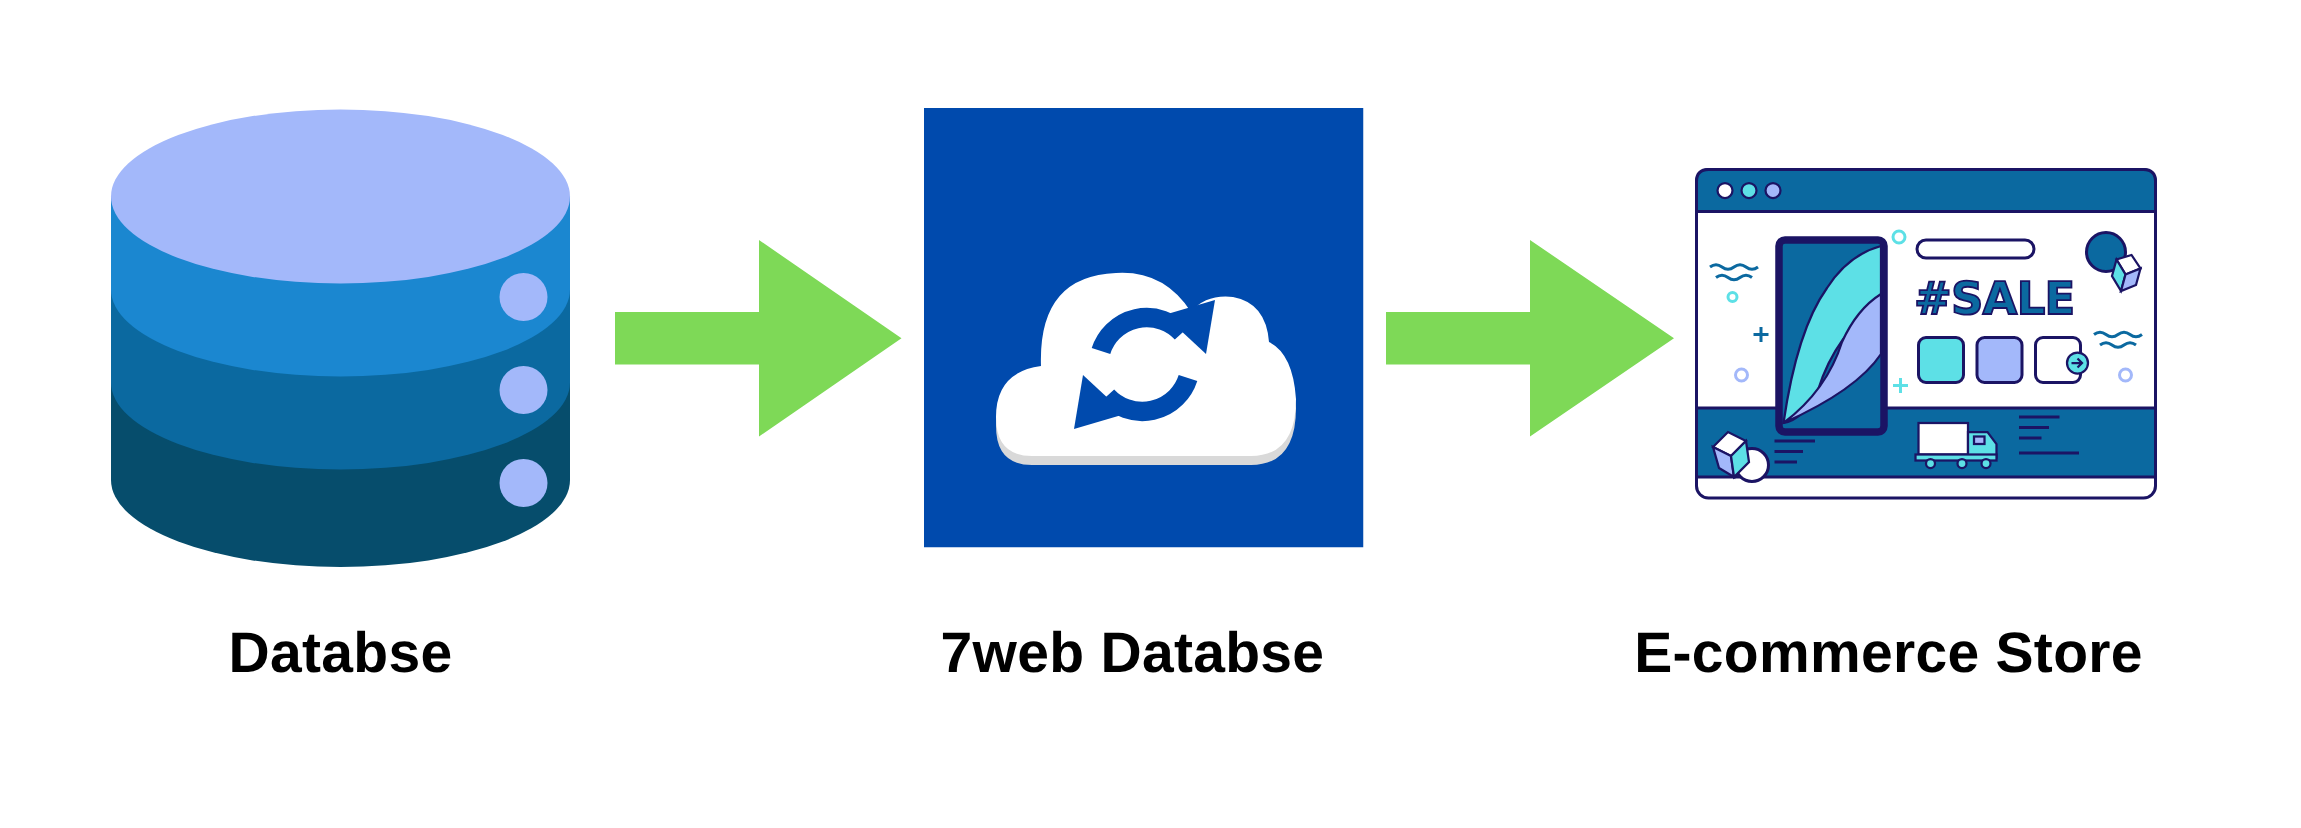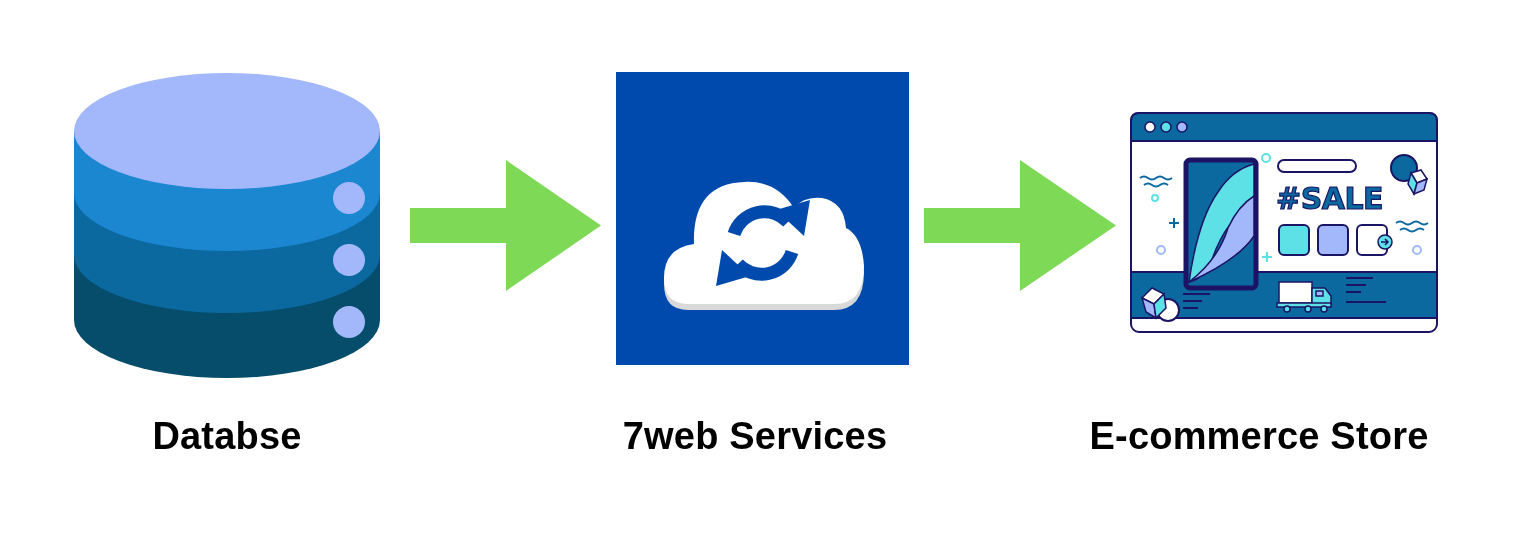--- a/index.html
+++ b/index.html
@@ -154,14 +154,14 @@
     <path d="M184 178 H197 L203 186 V195 H184 Z" fill="#5de0e6"></path>
     <rect x="188" y="181" width="7" height="5" fill="#a3b8fa"></rect>
     <rect x="149" y="193" width="54" height="4" fill="#5de0e6"></rect>
     <circle cx="159" cy="199" r="3" fill="#5de0e6"></circle>
     <circle cx="180" cy="199" r="3" fill="#5de0e6"></circle>
     <circle cx="196" cy="199" r="3" fill="#5de0e6"></circle>
   </g>
 </svg>
 
 <div id="label-db" class="label">Databse</div>
-<div id="label-svc" class="label">7web Services</div>
+<div id="label-svc" class="label">7web Databse</div>
 <div id="label-store" class="label">E-commerce Store</div>
 
 </body></html>

